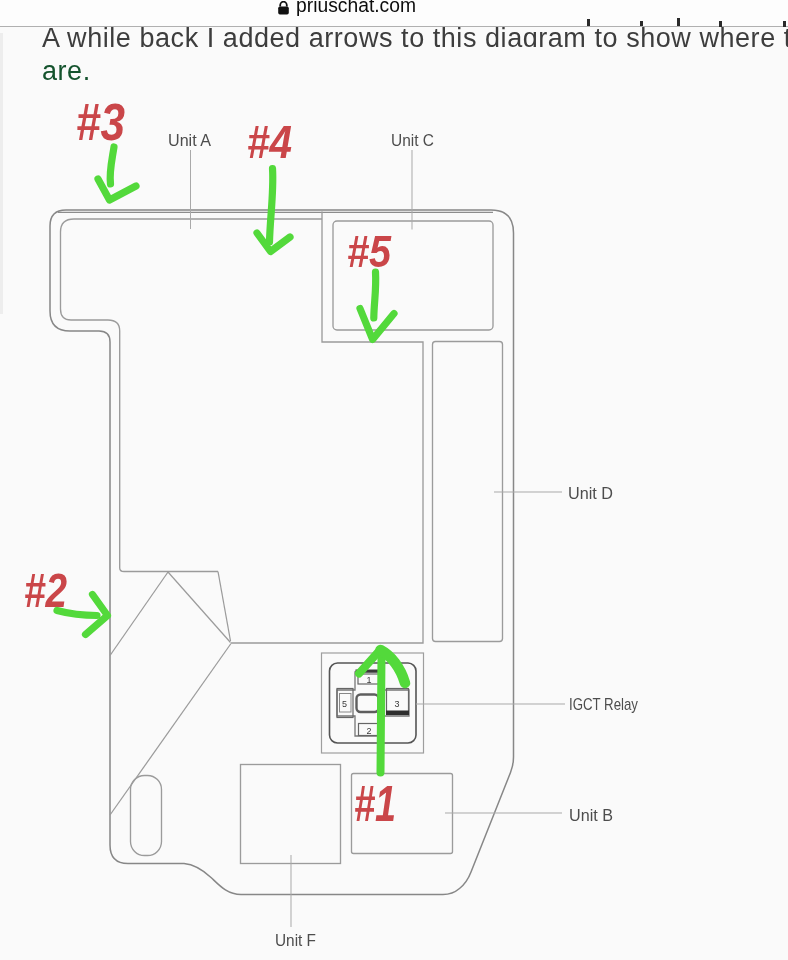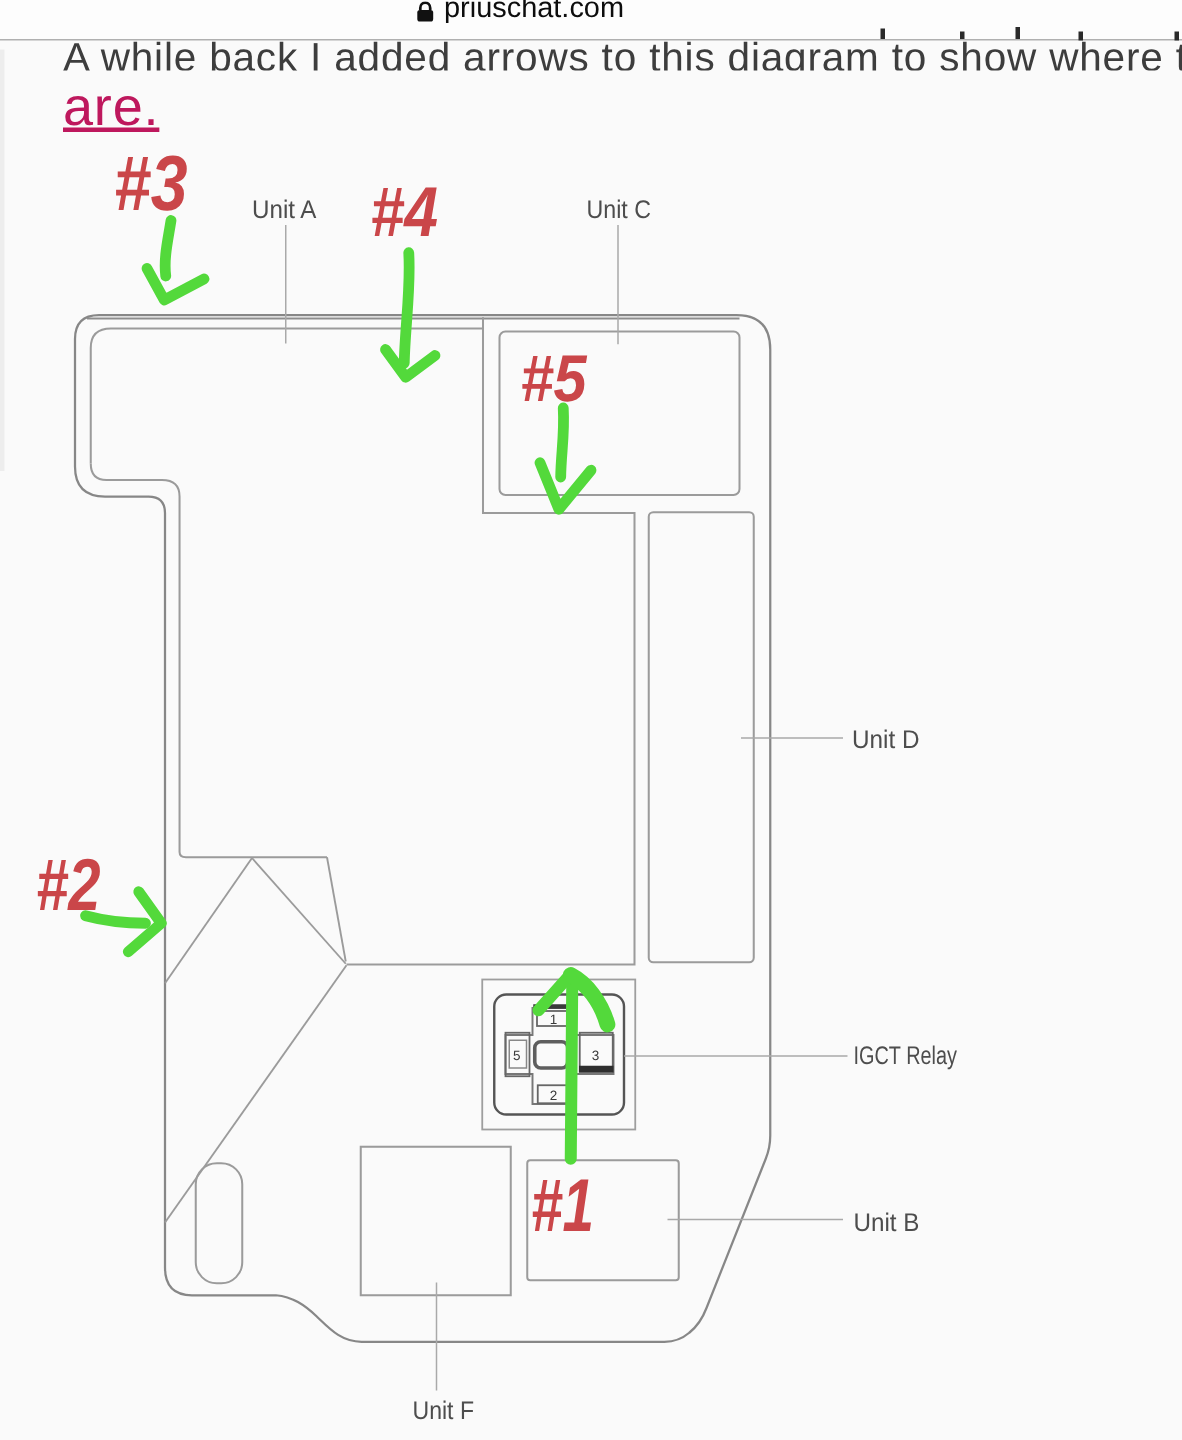--- a/index.html
+++ b/index.html
@@ -24,21 +24,21 @@
 <div class="abs" style="left:587px;top:19px;width:2.5px;height:7px;background:#2a2a2a;"></div>
 <div class="abs" style="left:640px;top:21px;width:2.5px;height:5px;background:#2a2a2a;"></div>
 <div class="abs" style="left:677px;top:18px;width:2.5px;height:8px;background:#2a2a2a;"></div>
 <div class="abs" style="left:719px;top:21px;width:2.5px;height:6px;background:#2a2a2a;"></div>
 <div class="abs" style="left:783px;top:21px;width:2.5px;height:6px;background:#2a2a2a;"></div>
 
 <div class="abs" style="left:0;top:33px;width:3px;height:281px;background:#ededed;"></div>
 
 <div class="abs" style="left:42px;top:20.8px;width:746px;height:26.5px;overflow:hidden;white-space:nowrap;font-size:27px;line-height:34px;letter-spacing:0.55px;color:#3d3d3d;">A while back I added arrows to this diagram to show where they</div>
 
-<div class="abs" style="left:42px;top:54.3px;font-size:36px;line-height:34px;letter-spacing:0.55px;color:#be185d;text-decoration:underline;">are.</div>
+<div class="abs" style="left:42px;top:54.3px;font-size:27px;line-height:34px;letter-spacing:0.55px;color:#14532d;">are.</div>
 
 <svg class="abs" style="left:0;top:0;filter:blur(0.35px);" width="788" height="960" viewBox="0 0 788 960">
 
   <g fill="none" stroke="#878787" stroke-width="1.5">
     <path d="M50 311 L50 226 Q50 210 66 210 L491 210 Q513.5 210 513.5 233 L513.5 757 Q513.5 765 510.5 772.5 L471 872 Q467 882.5 459.5 888.5 Q452.5 894.5 443 894.5 L241 894.5 C227 894.5 219 885 211 877.5 C203 870 195 864.5 184 863.5 L128 863.5 Q110 863.5 110 845 L110 342 Q110 331 99 331 L70 331 Q50 331 50 311 Z"></path>
   </g>
 
   <path d="M58 212.3 L493 212.3" fill="none" stroke="#8d8d8d" stroke-width="1.3"></path>
 
   <g fill="none" stroke="#9b9b9b" stroke-width="1.35">

